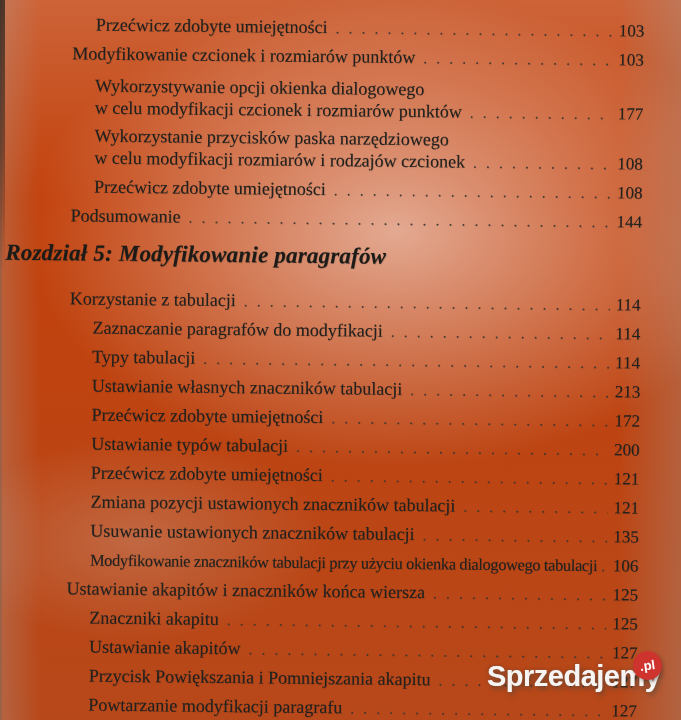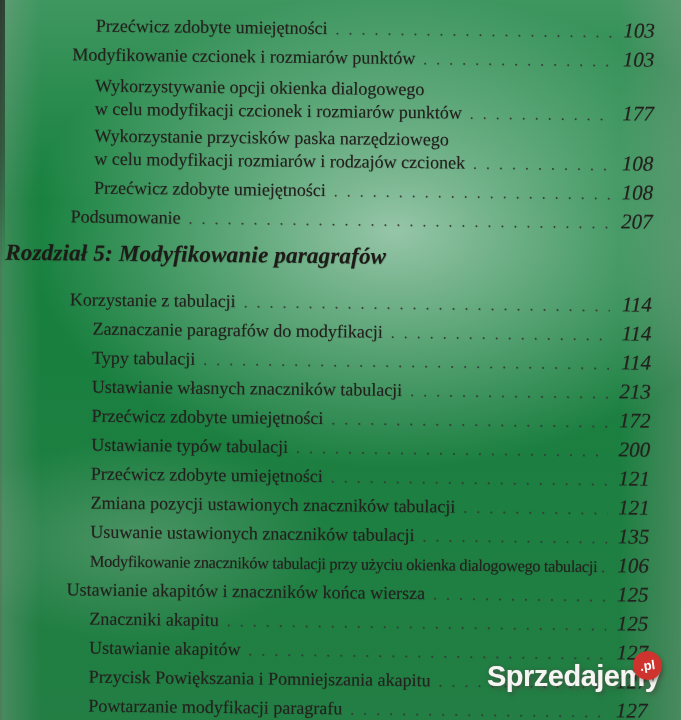--- a/index.html
+++ b/index.html
@@ -1,19 +1,19 @@
 <!DOCTYPE html>
 <html><head>
 <meta charset="utf-8">
 <style>
   html,body{margin:0;padding:0;}
   .page{
     position:relative;
     width:681px;height:720px;
-    background:#15803d;
+    background:#c2410c;
     overflow:hidden;
     font-family:"Liberation Serif","DejaVu Serif",serif;
     color:#23211e;
   }
   .paper-tone{
     position:absolute;inset:0;pointer-events:none;z-index:1;
     background:
       radial-gradient(ellipse 90% 55% at 58% 32%, rgba(255,255,255,0.55) 0%, rgba(255,255,255,0) 60%),
       radial-gradient(ellipse 40% 20% at 20% 75%, rgba(210,208,204,0.25) 0%, rgba(210,208,204,0) 70%),
       linear-gradient(90deg, rgba(175,173,169,0.28) 0%, rgba(255,255,255,0) 6%, rgba(255,255,255,0) 91%, rgba(165,163,159,0.30) 100%),
@@ -42,21 +42,21 @@
   .l2{margin-left:96px;}
   .leader{
     flex:1;overflow:hidden;white-space:nowrap;
     margin:0 6px 0 8px;
     font-size:15px;color:#3b3936;
     letter-spacing:0.5px;word-spacing:4.5px;
   }
   .leader::after{
     content:". . . . . . . . . . . . . . . . . . . . . . . . . . . . . . . . . . . . . . . . . . . . . . . . . . . . . . . . . . . .";
   }
-  .page-num{flex:none;width:36px;text-align:right;font-size:21px;font-style:italic;}
+  .page-num{flex:none;width:36px;font-size:17px;}
 
   .entry2 .line1{height:22px;line-height:22px;margin-left:96px;white-space:nowrap;}
   .entry2 .row{height:23px;line-height:23px;margin-left:96px;}
   .entry2 .row .label{margin-left:0;}
 
   .toc > :nth-child(3){margin-top:6px;}
   .toc > :nth-child(4){margin-top:5px;}
   .toc > :nth-child(5){margin-top:3px;}
 
   .chapter-heading{
@@ -125,21 +125,21 @@
         </div>
       </div>
       <div class="row l2">
         <span class="label">Przećwicz zdobyte umiejętności</span>
         <span class="leader"></span>
         <span class="page-num">108</span>
       </div>
       <div class="row l1">
         <span class="label">Podsumowanie</span>
         <span class="leader"></span>
-        <span class="page-num">207</span>
+        <span class="page-num">144</span>
       </div>
       <div class="chapter-heading">Rozdział 5: Modyfikowanie paragrafów</div>
       <div class="row l1">
         <span class="label">Korzystanie z tabulacji</span>
         <span class="leader"></span>
         <span class="page-num">114</span>
       </div>
       <div class="row l2">
         <span class="label">Zaznaczanie paragrafów do modyfikacji</span>
         <span class="leader"></span>

